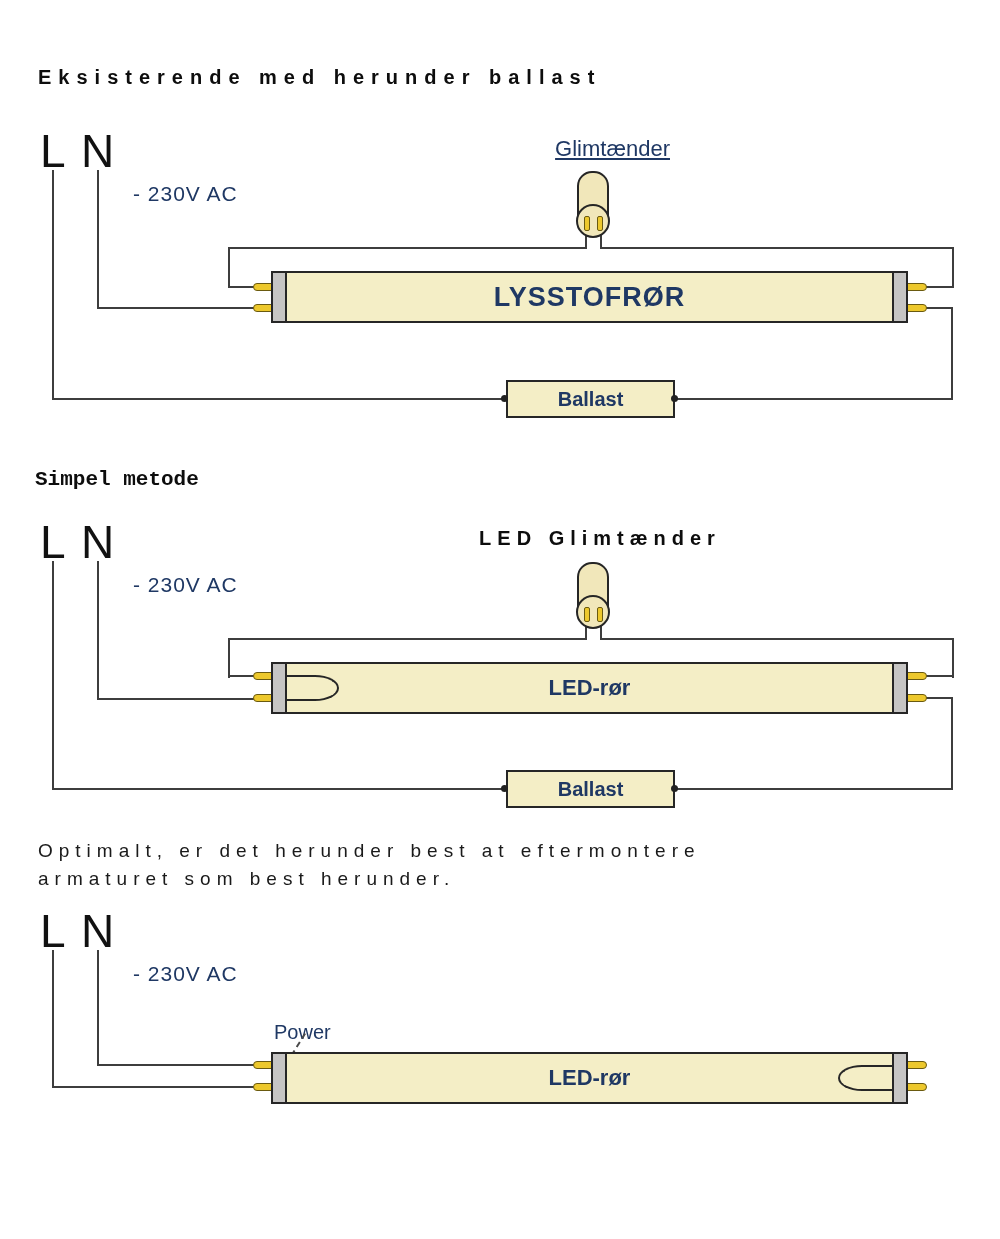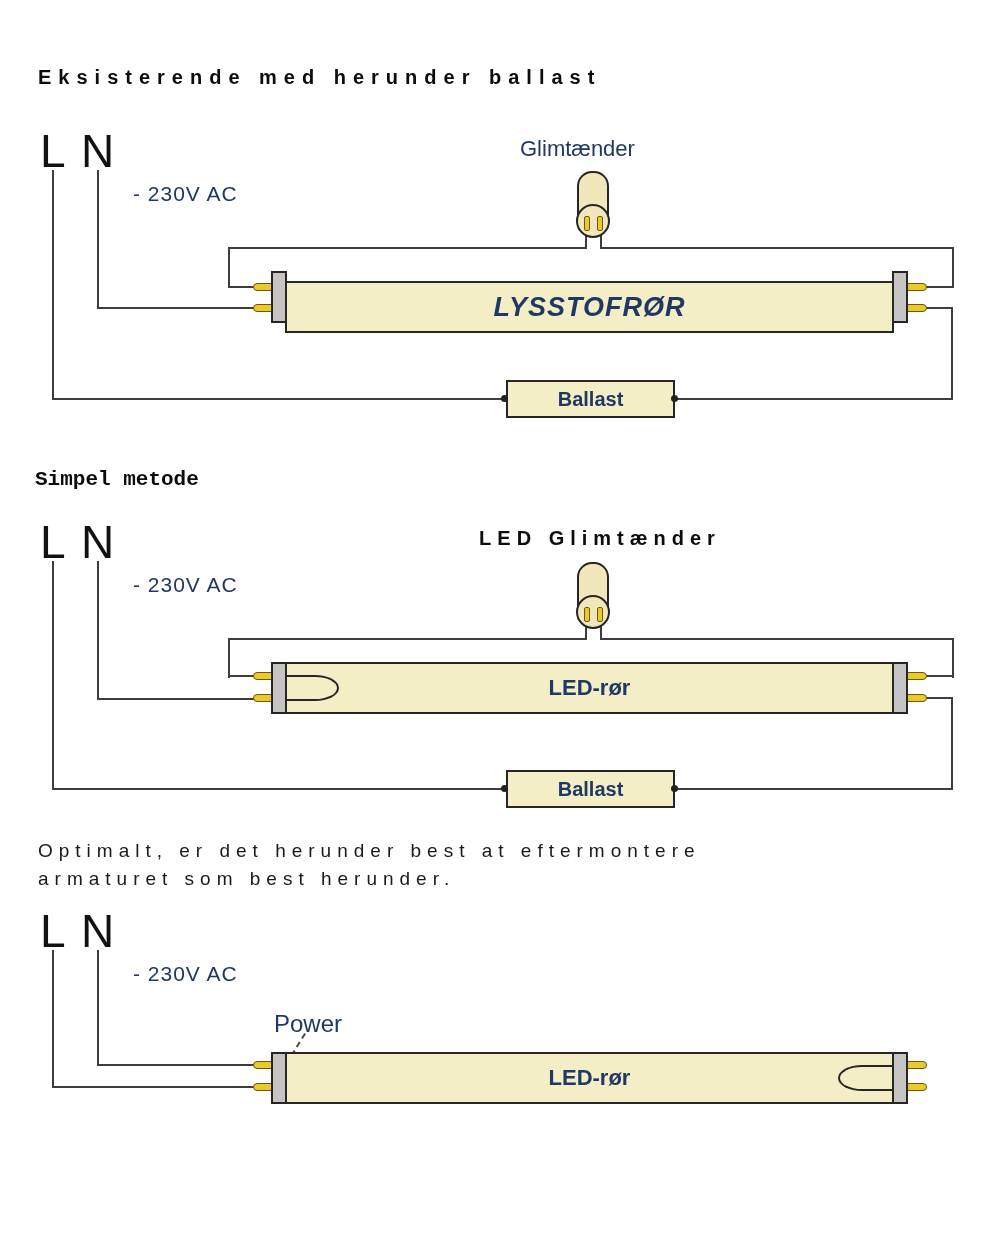--- a/index.html
+++ b/index.html
@@ -31,36 +31,36 @@
   .dome-right{left:838px;border-right:none;border-radius:24px 0 0 24px/13px 0 0 13px;}
   .heading{position:absolute;color:#0d0d0d;font-weight:bold;}
   .h-spaced{font-size:20px;letter-spacing:7px;}
   .h-plain{font-size:21px;letter-spacing:0;}
   .note{position:absolute;color:#1a1a1a;font-size:19px;letter-spacing:6px;}
   .ln{position:absolute;font-size:46px;line-height:1;color:#111;}
   .volt{position:absolute;font-size:21px;color:var(--navy);letter-spacing:1px;margin-top:42px;}
   .navy-label{position:absolute;color:var(--navy);}
   .starter-label{font-size:22px;}
   .led-starter-label{position:absolute;left:440px;width:320px;text-align:center;color:#0d0d0d;font-weight:bold;font-size:20px;letter-spacing:6px;}
-  .power-label{font-size:24px;}
+  .power-label{font-size:20px;margin-top:11px;}
   .leader{position:absolute;width:46px;border-top:2px dashed #4a4a4a;transform:rotate(122deg);transform-origin:0 0;}
 </style>
 </head>
 <body>
 
 <div class="canvas">
 
   <div>
     <div class="heading h-spaced" style="left:38px;top:66px;">Eksisterende med herunder ballast</div>
 
     <div class="ln" style="left:40px;top:128px;">L</div>
     <div class="ln" style="left:81px;top:128px;">N</div>
     <div class="volt" style="left:133px;top:140px;">- 230V AC</div>
 
-    <div class="navy-label starter-label" style="left:520px;top:136px;width:150px;text-align:left;">Glimtænder</div>
+    <div class="navy-label starter-label" style="left:520px;top:136px;width:150px;text-align:right;text-decoration:underline;">Glimtænder</div>
 
     <div class="wv" style="left:52px;top:170px;height:230px;"></div>
     <div class="wh" style="left:52px;top:398px;width:456px;"></div>
     <div class="wv" style="left:97px;top:170px;height:139px;"></div>
     <div class="wh" style="left:97px;top:307px;width:159px;"></div>
     <div class="wv" style="left:228px;top:247px;height:41px;"></div>
     <div class="wh" style="left:228px;top:286px;width:29px;"></div>
     <div class="wh" style="left:228px;top:247px;width:359px;"></div>
     <div class="wh" style="left:600px;top:247px;width:354px;"></div>
     <div class="wv" style="left:585px;top:232px;height:17px;"></div>
@@ -75,21 +75,21 @@
     <div class="scircle" style="top:204px;"></div>
     <div class="spin" style="left:584px;top:216px;"></div>
     <div class="spin" style="left:597px;top:216px;"></div>
 
     <div class="pin" style="left:253px;top:283px;"></div>
     <div class="pin" style="left:253px;top:304px;"></div>
     <div class="pin" style="left:904px;top:283px;"></div>
     <div class="pin" style="left:904px;top:304px;"></div>
     <div class="cap" style="left:271px;top:271px;"></div>
     <div class="cap" style="left:892px;top:271px;"></div>
-    <div class="tbody" style="top:281px;font-style:italic;">
+    <div class="tbody" style="top:271px;">
       <span class="tube-label-big">LYSSTOFRØR</span>
     </div>
 
     <div class="ballast" style="top:380px;">
       <span>Ballast</span>
     </div>
     <div class="dot" style="left:501px;top:395px;"></div>
     <div class="dot" style="left:671px;top:395px;"></div>
   </div>
 

